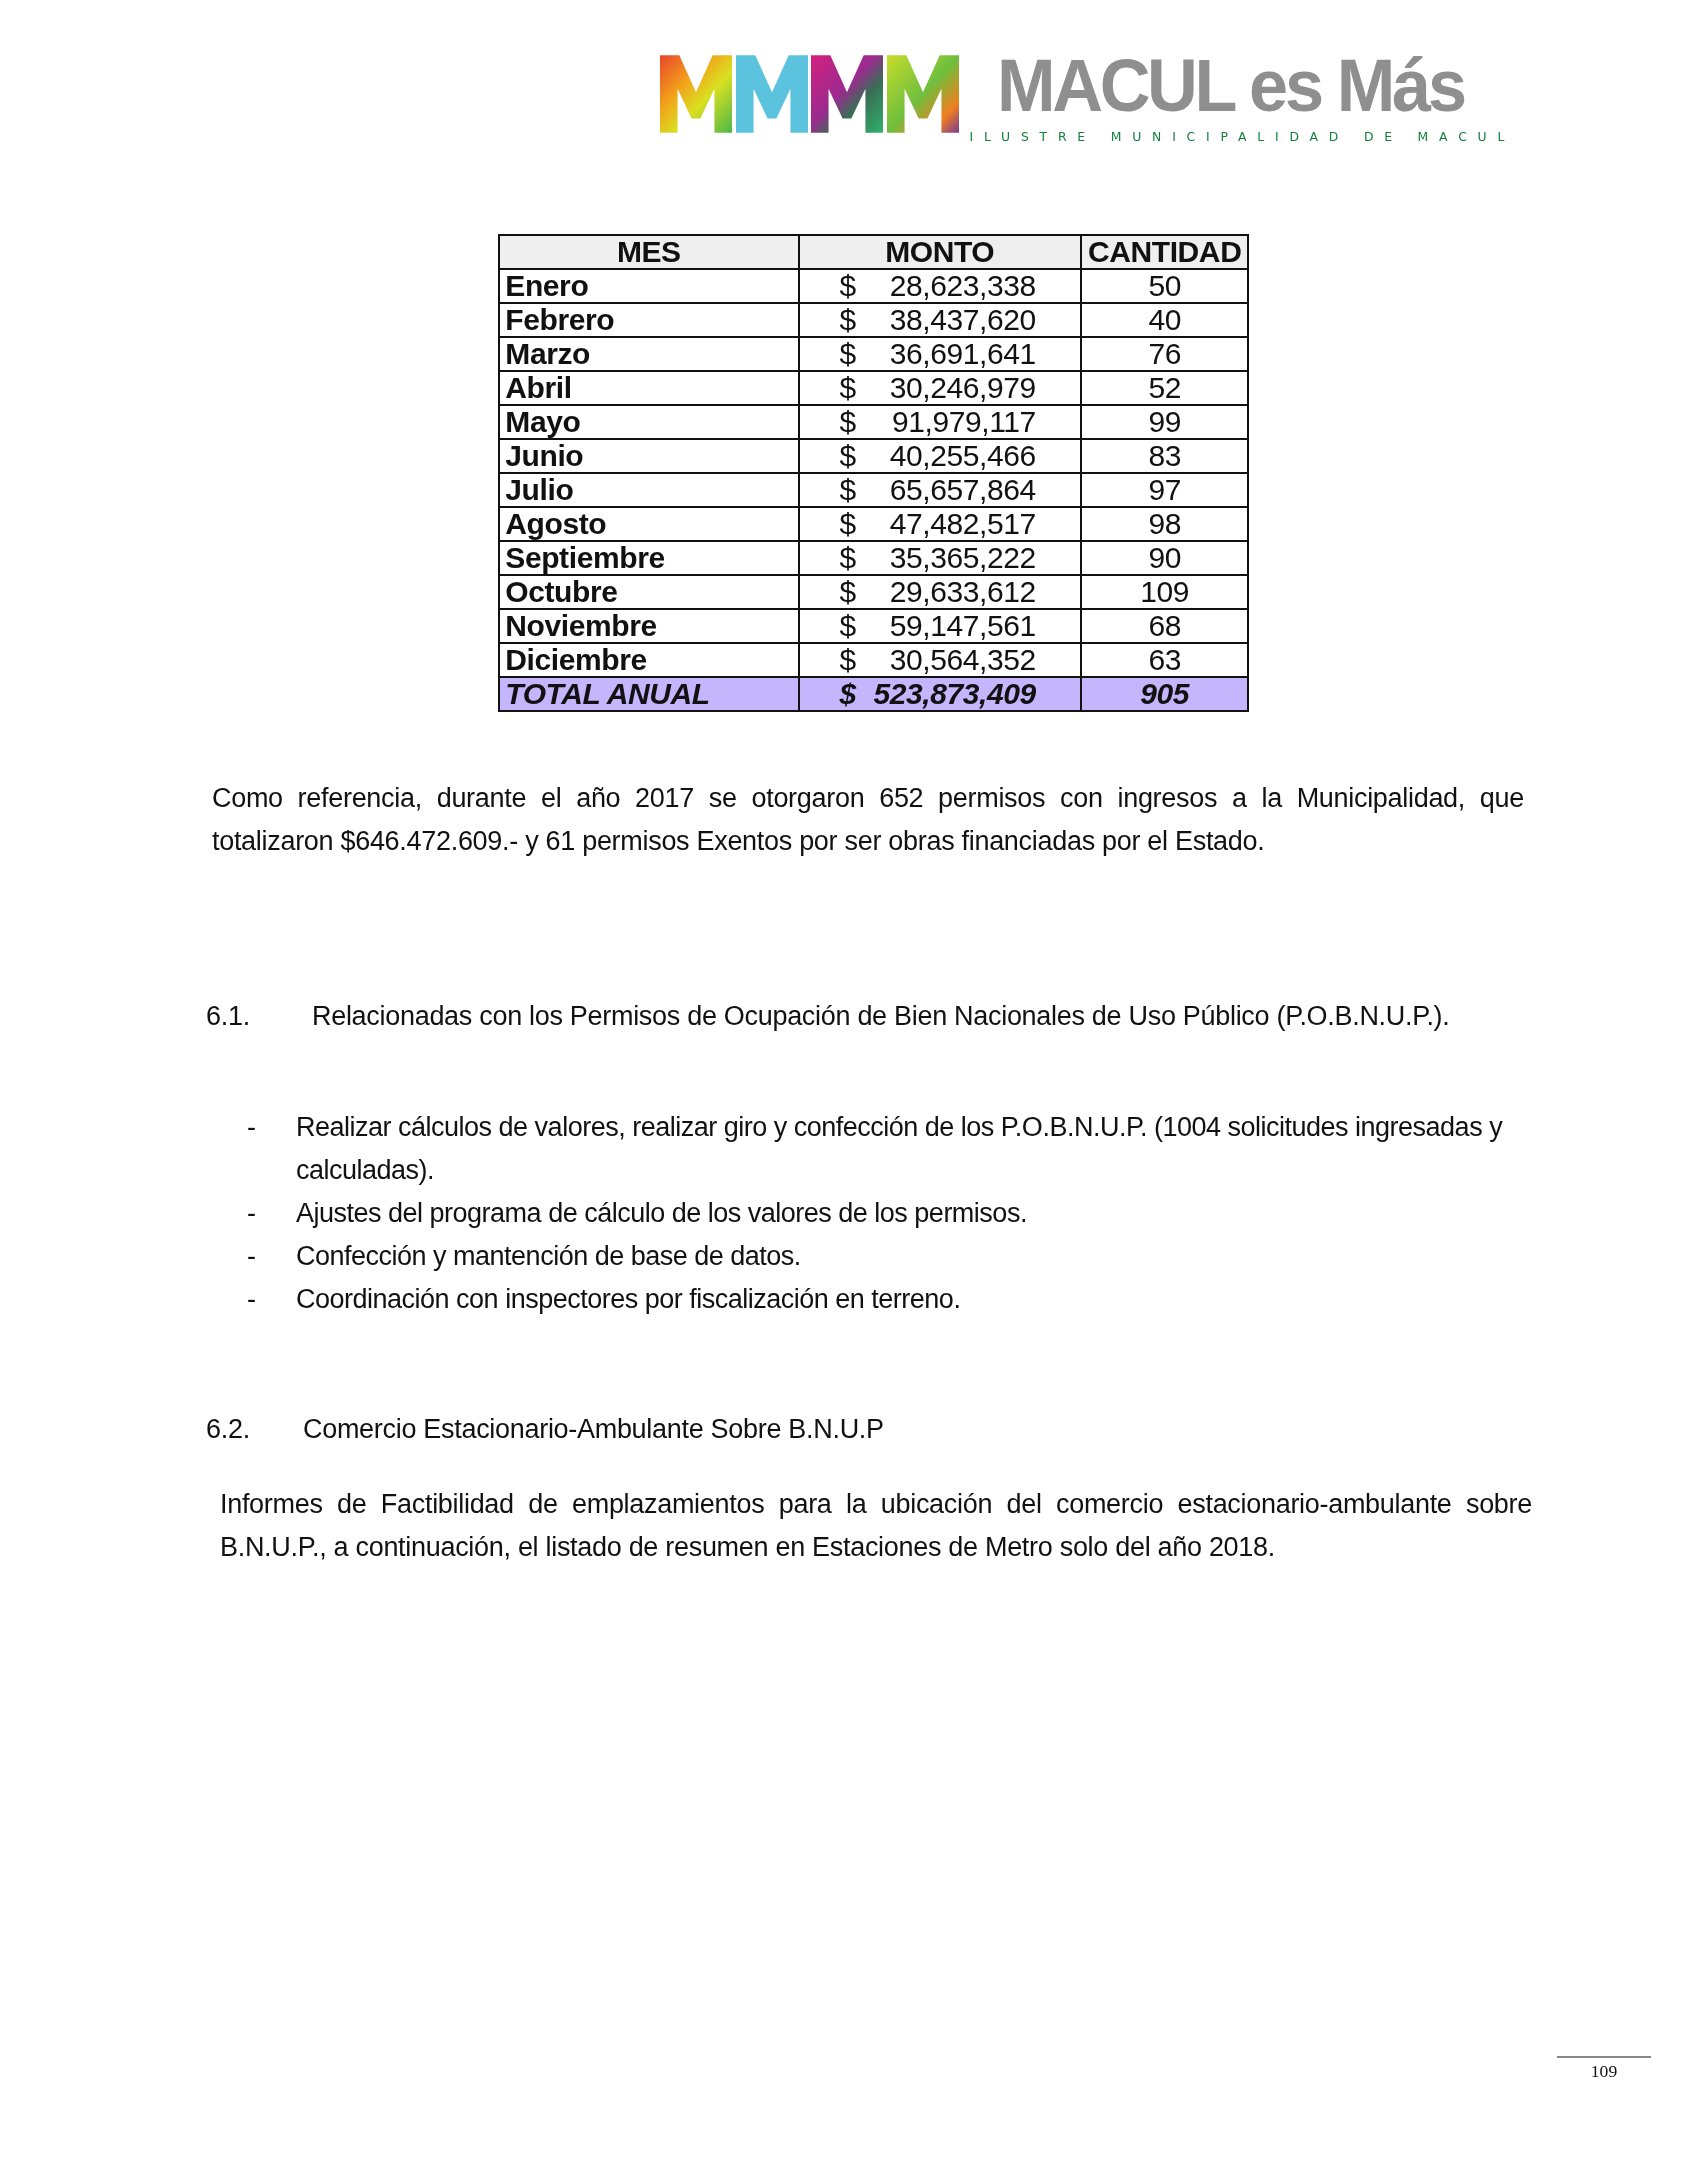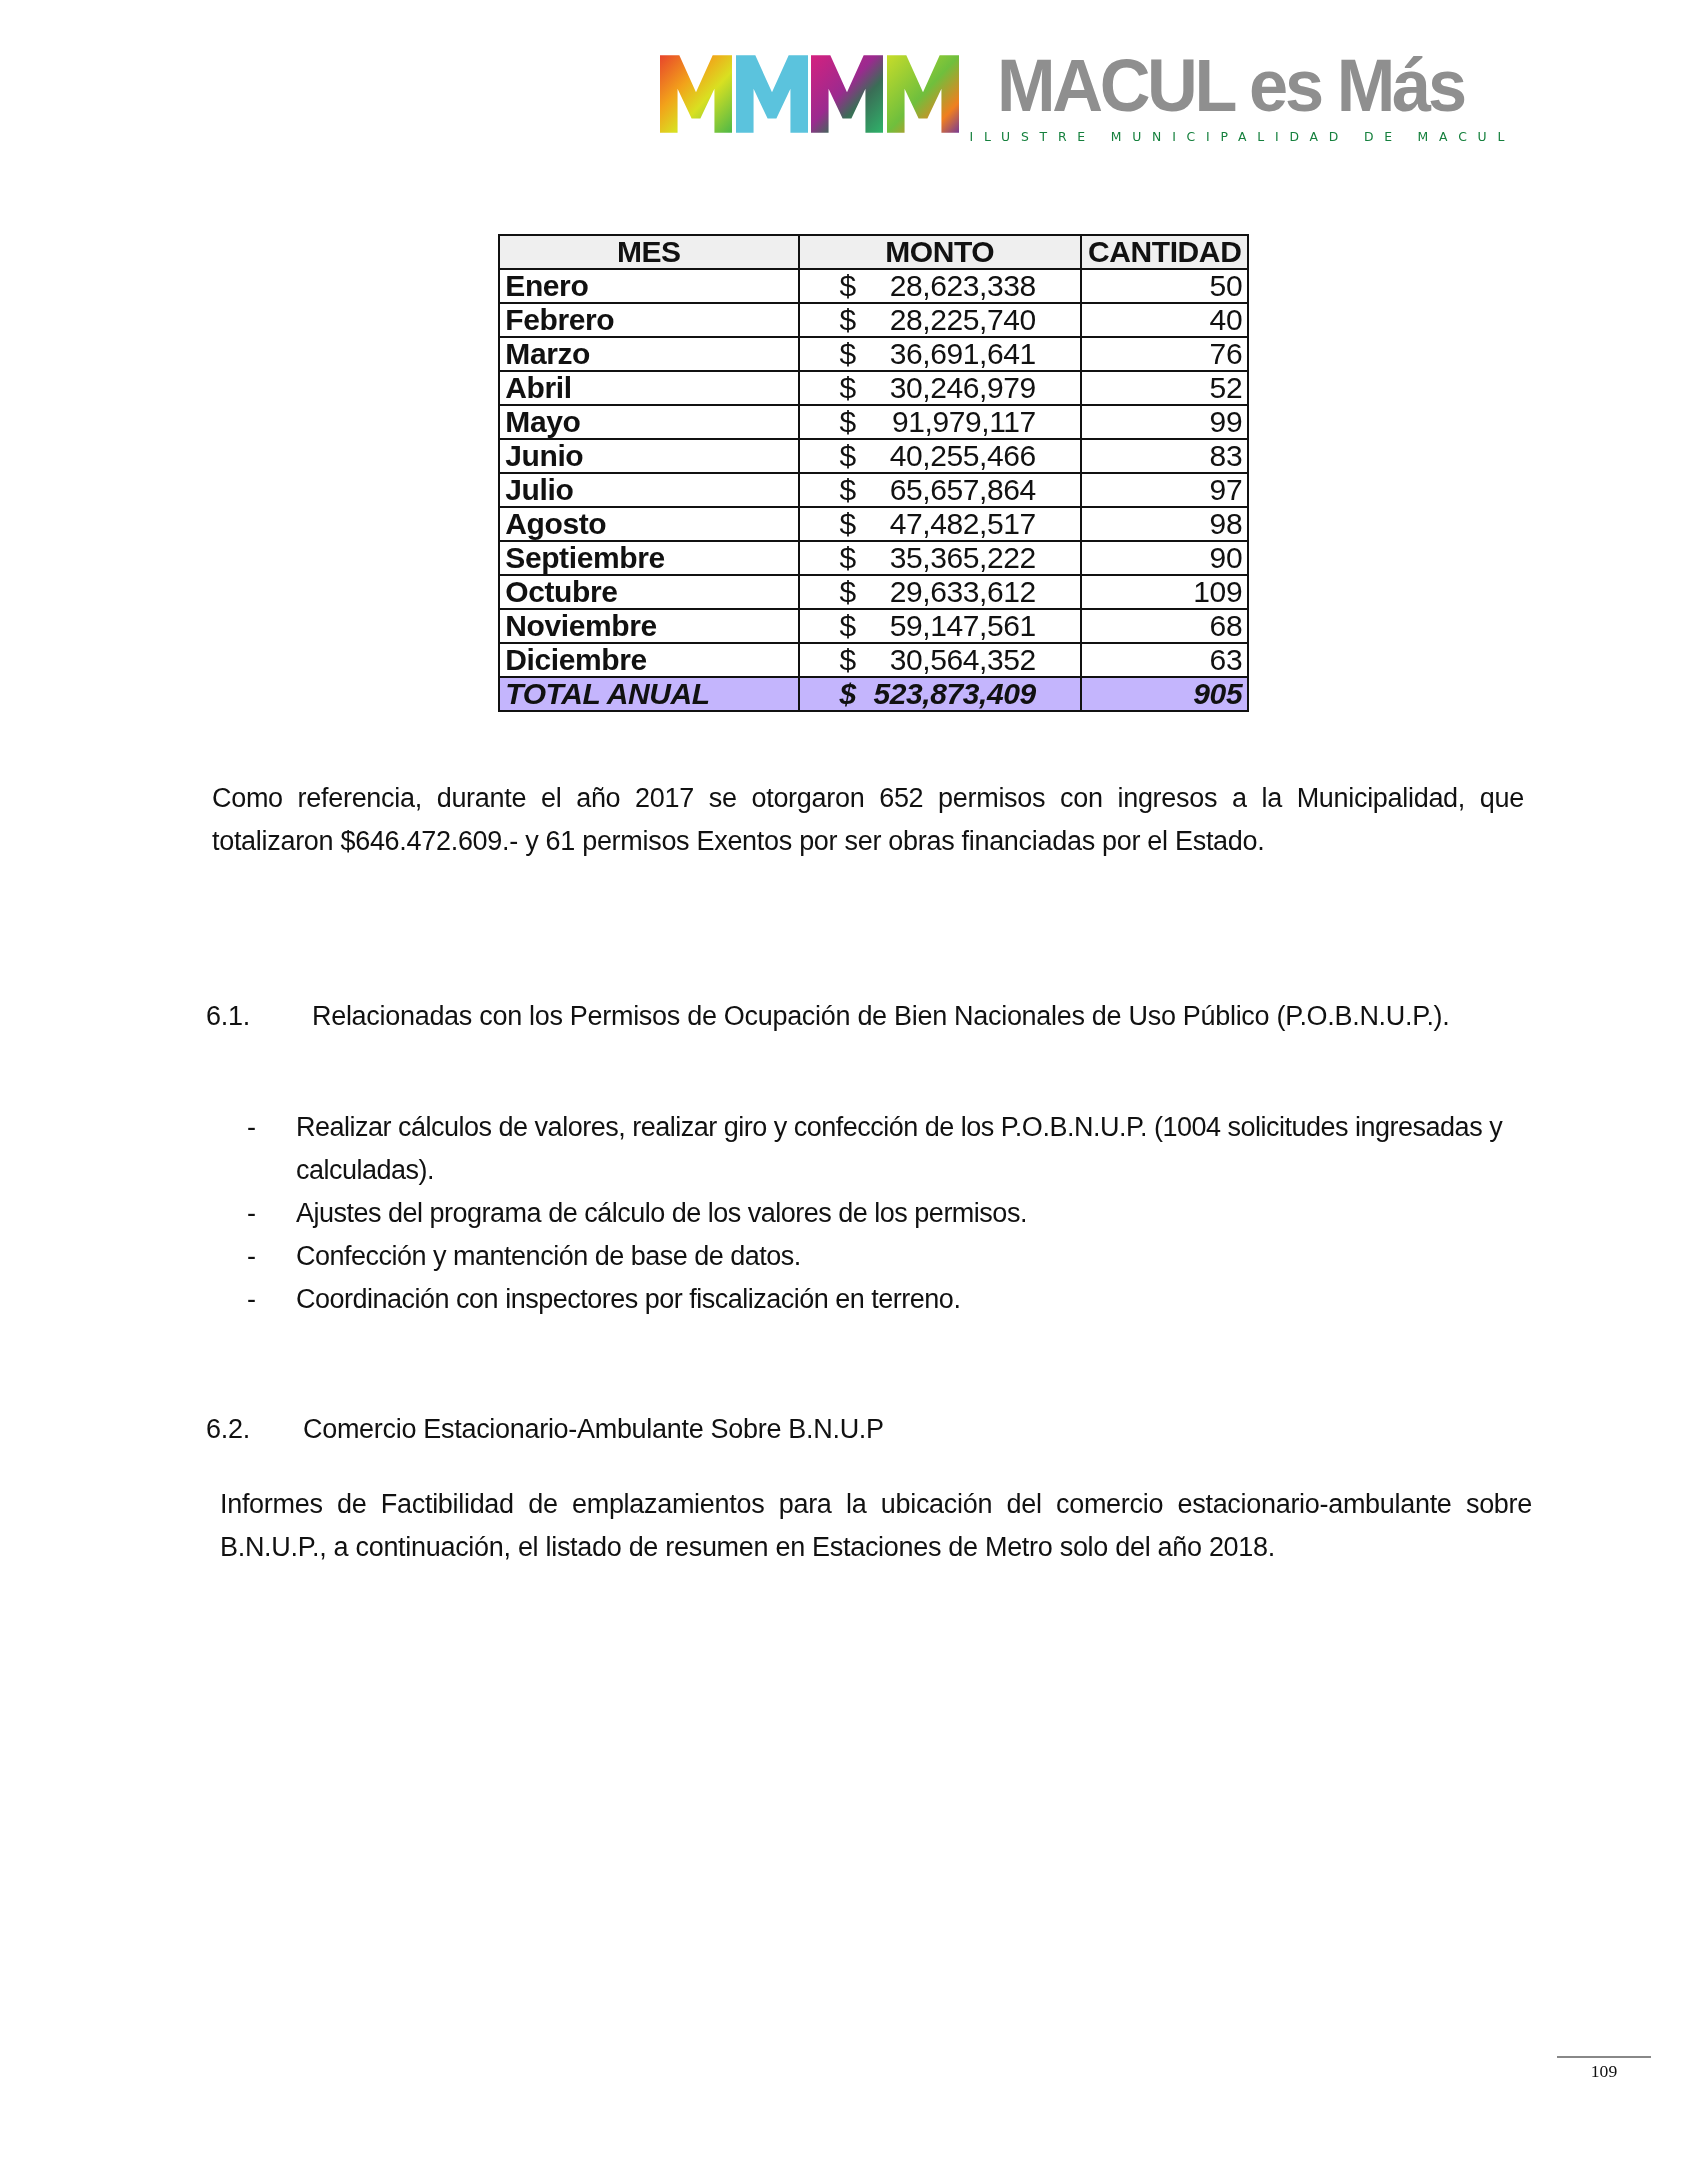--- a/index.html
+++ b/index.html
@@ -19,21 +19,21 @@
 
   
   table.data { position: absolute; left: 498px; top: 234px; border-collapse: collapse;
                font-family: "Liberation Sans", sans-serif; }
   table.data td, table.data th { border: 2.6px solid #111; height: 32px; padding: 0 5.3px; font-size: 30px;
                line-height: 32px; white-space: nowrap; }
   table.data th { background: #efefef; font-weight: bold; text-align: center; letter-spacing: -0.4px; }
   table.data td.mes { font-weight: bold; text-align: left; width: 287px; letter-spacing: -0.4px; }
   table.data td.monto { width: 231px; text-align: right; padding-right: 44px; position: relative; letter-spacing: -0.4px; }
   table.data td.monto .cur { position: absolute; left: 40px; }
-  table.data td.cant { width: 155px; text-align: right; letter-spacing: -0.4px; }
+  table.data td.cant { width: 155px; text-align: center; letter-spacing: -0.4px; }
   table.data tr.total td { background: #c4b5fd; font-weight: bold; font-style: italic; margin-left: 39px; }
   table.data th.h-mes { width: 287px; }
   table.data th.h-monto { width: 231px; }
   table.data th.h-cant { width: 155px; }
 
   
   .para { position: absolute; left: 212px; width: 1312px; font-size: 27px; line-height: 43px;
           text-align: justify; color: #111; letter-spacing: -0.3px; }
   .heading { position: absolute; left: 198px; width: 1312px; font-size: 27px; line-height: 43px; color: #111;
              letter-spacing: -0.3px; }
@@ -107,21 +107,21 @@
   </thead>
   <tbody id="table-body">
 
   <tr>
         <td class="mes">Enero</td>
         <td class="monto"><span class="cur">$</span><span>28,623,338</span></td>
         <td class="cant">50</td>
       </tr>
       <tr>
         <td class="mes">Febrero</td>
-        <td class="monto"><span class="cur">$</span><span>28,225,740</span></td>
+        <td class="monto"><span class="cur">$</span><span>38,437,620</span></td>
         <td class="cant">40</td>
       </tr>
       <tr>
         <td class="mes">Marzo</td>
         <td class="monto"><span class="cur">$</span><span>36,691,641</span></td>
         <td class="cant">76</td>
       </tr>
       <tr>
         <td class="mes">Abril</td>
         <td class="monto"><span class="cur">$</span><span>30,246,979</span></td>

